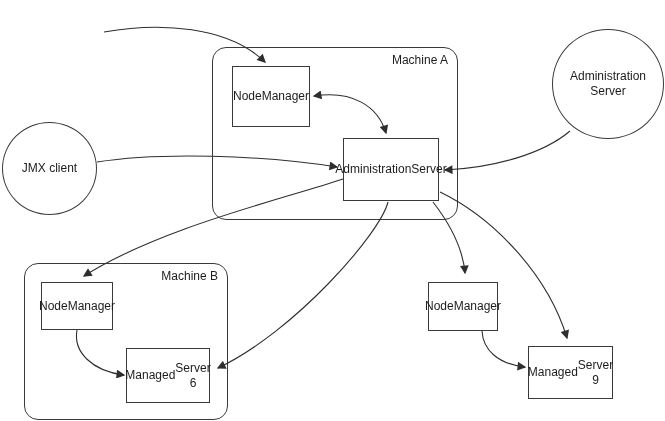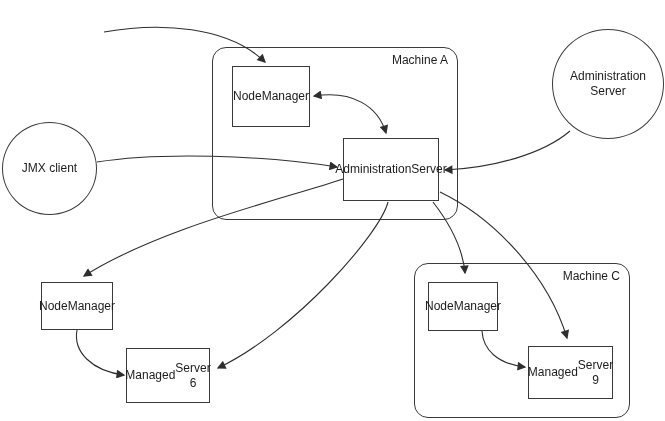--- a/index.html
+++ b/index.html
@@ -77,24 +77,24 @@
 </style>
 </head>
 <body>
 
 <div class="stage">
 
   <div class="machine" style="left:212px; top:47px; width:246px; height:173px;">
     <span class="machine-label">Machine A</span>
   </div>
 
+  <div class="machine" style="left:24px; top:263px; width:204px; height:157px;">
+    <span class="machine-label">Machine B</span>
+  </div>
 
-  <div class="machine" style="left:414px; top:263px; width:216px; height:155px;">
-    <span class="machine-label">Machine C</span>
-  </div>
 
 
   <div class="client" style="left:2px; top:122px; width:95px; height:93px;">
     <span>JMX client</span>
   </div>
 
   <div class="client" style="left:552px; top:29px; width:112px; height:110px;">
     <span>Administration</span>
     <span>Server</span>
   </div>

